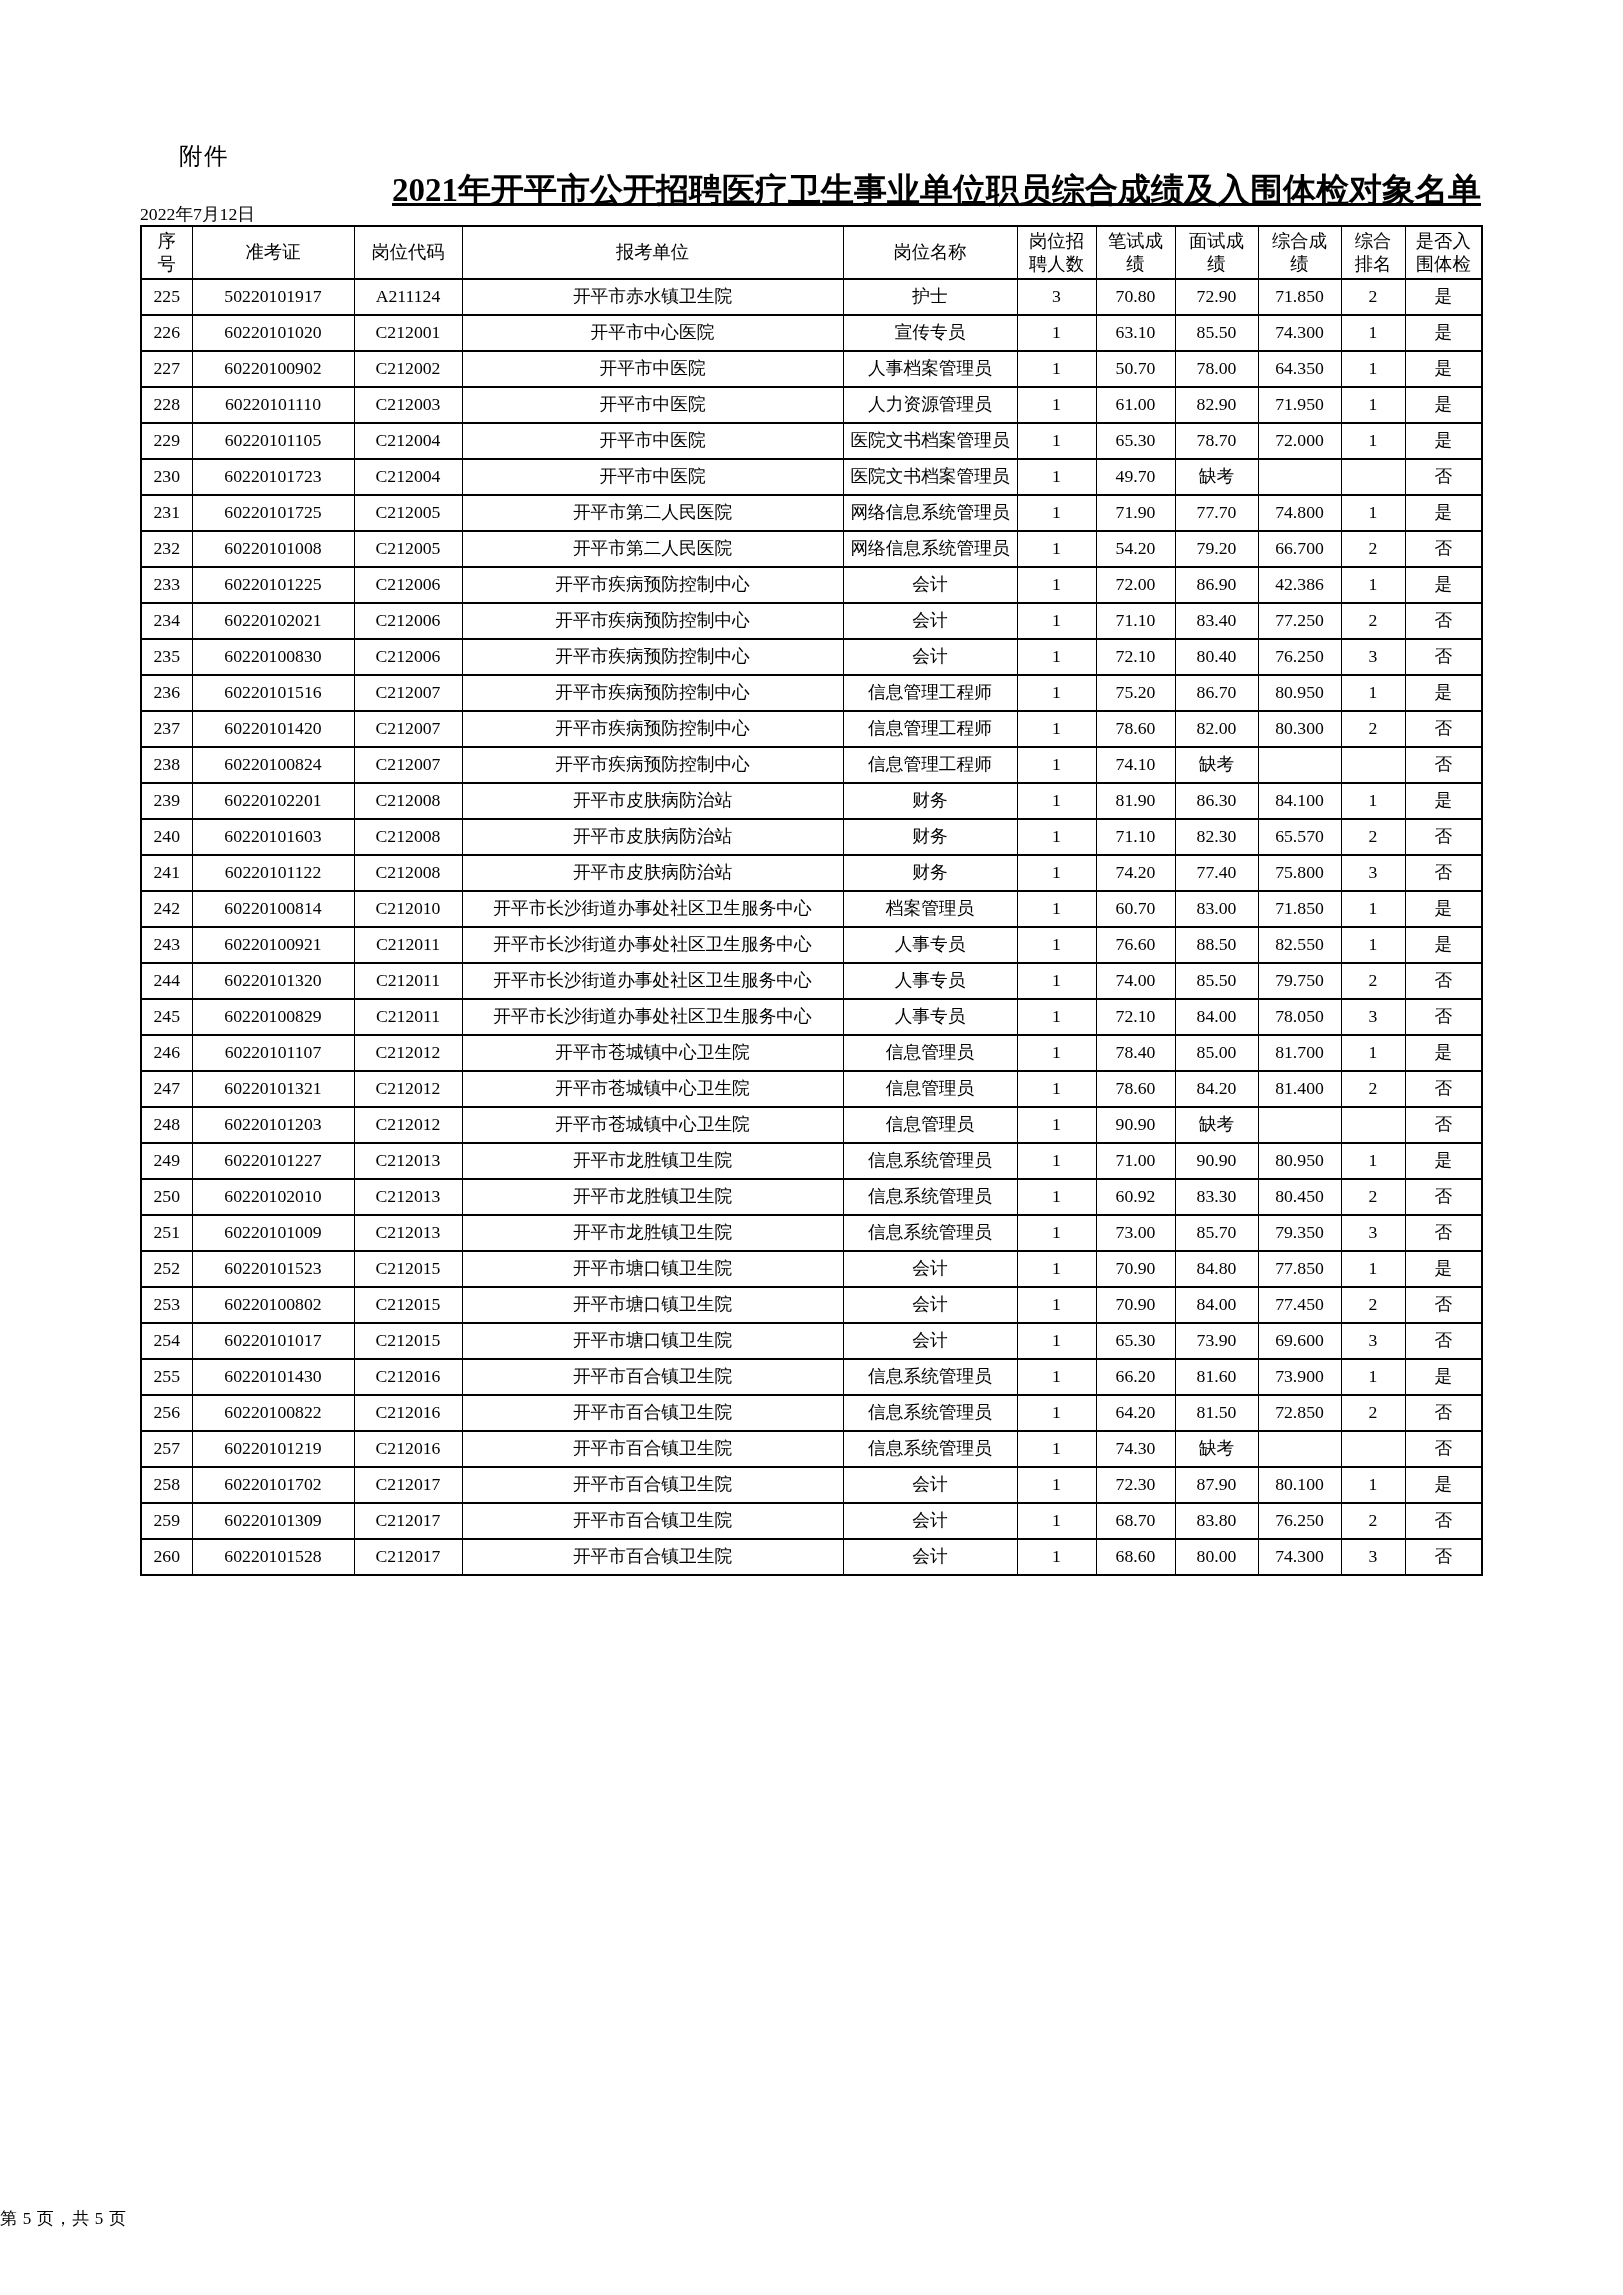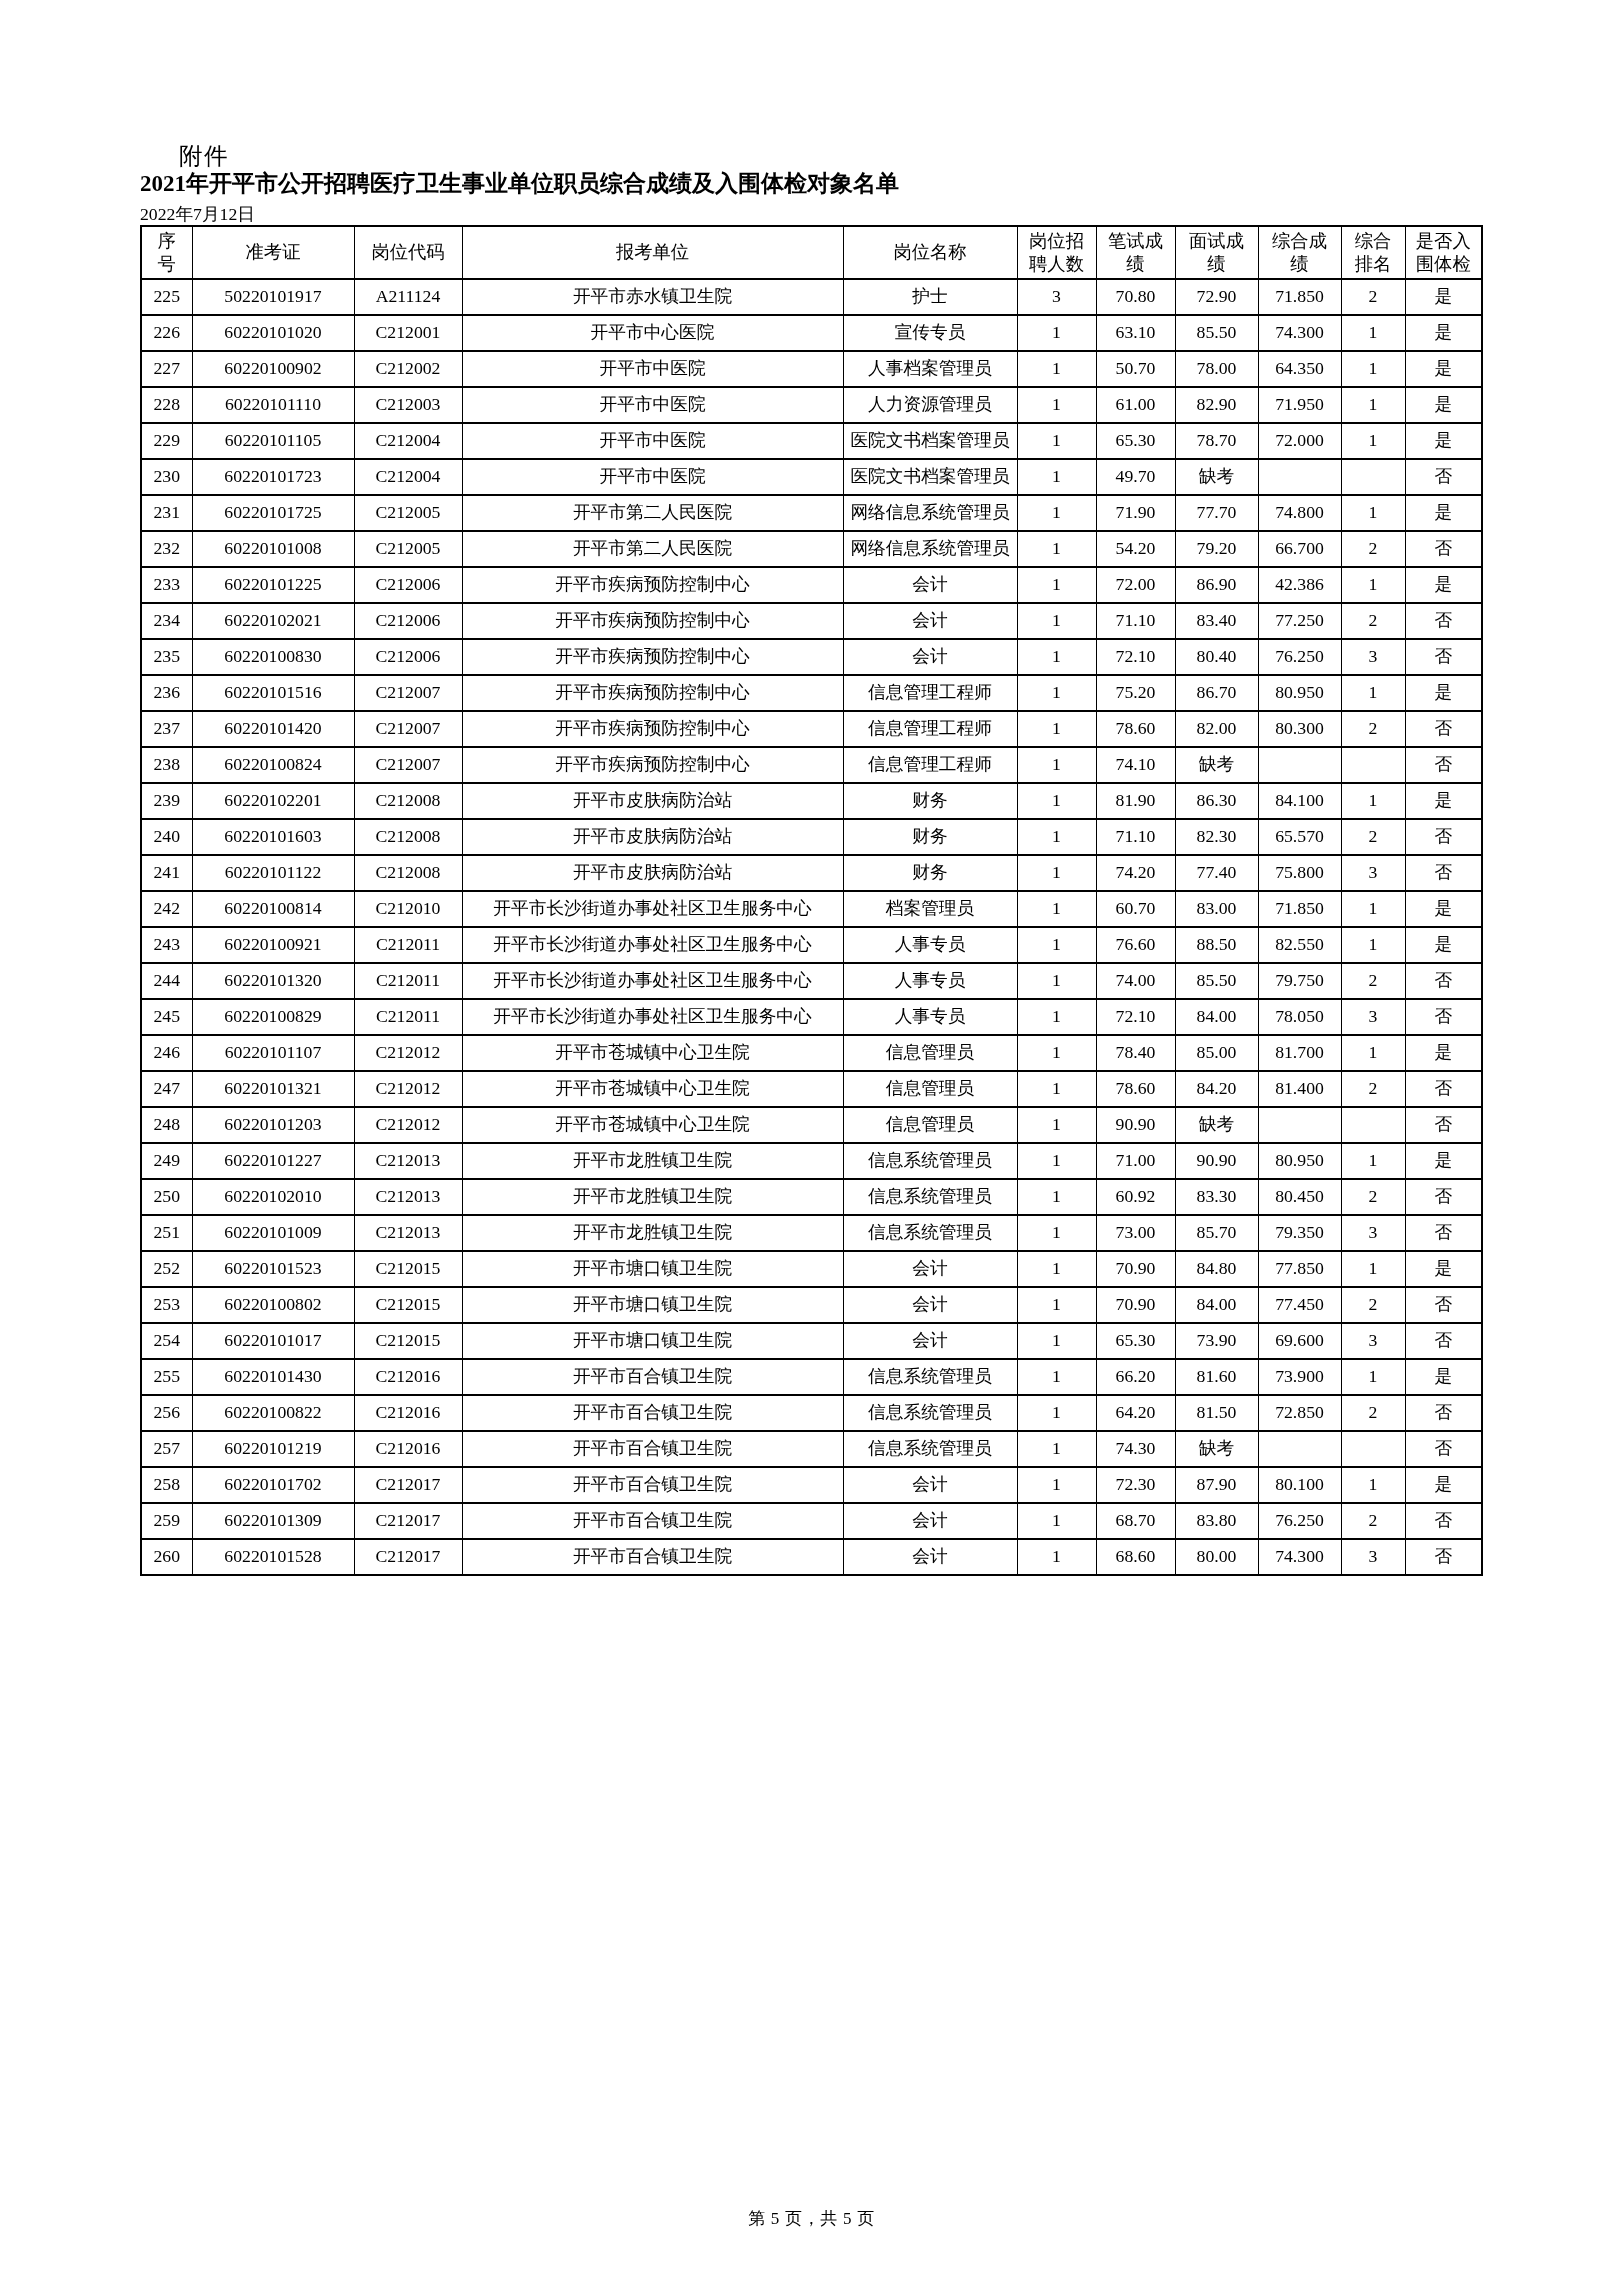--- a/index.html
+++ b/index.html
@@ -22,24 +22,25 @@
     top: 140px;
     font-size: 23.6px;
     letter-spacing: 1.3px;
     margin-left: 40px;
   }
   .doc-title {
     position: absolute;
     left: 140px;
     top: 168px;
     width: 1341px;
-    text-align: left;
-    font-size: 23px;
+    text-align: right;
+    font-size: 33px;
     font-weight: bold;
     white-space: nowrap;
+    text-decoration: underline;
   }
   .doc-date {
     position: absolute;
     left: 140px;
     top: 202px;
     width: 1162px;
     text-align: left;
     font-size: 17.7px;
   }
   table.results {
@@ -73,21 +74,20 @@
     height: 34px;
     font-size: 17.7px;
     padding: 0 1.3px;
     line-height: 1.1;
   }
   .page-footer {
     position: absolute;
     left: 0;
     top: 2207px;
     width: 1623px;
-    text-align: center;
     font-size: 17px;
     letter-spacing: 0.7px;
   }
 </style>
 </head>
 <body>
 
 <div class="page">
 
   <div class="attachment">附件</div>

